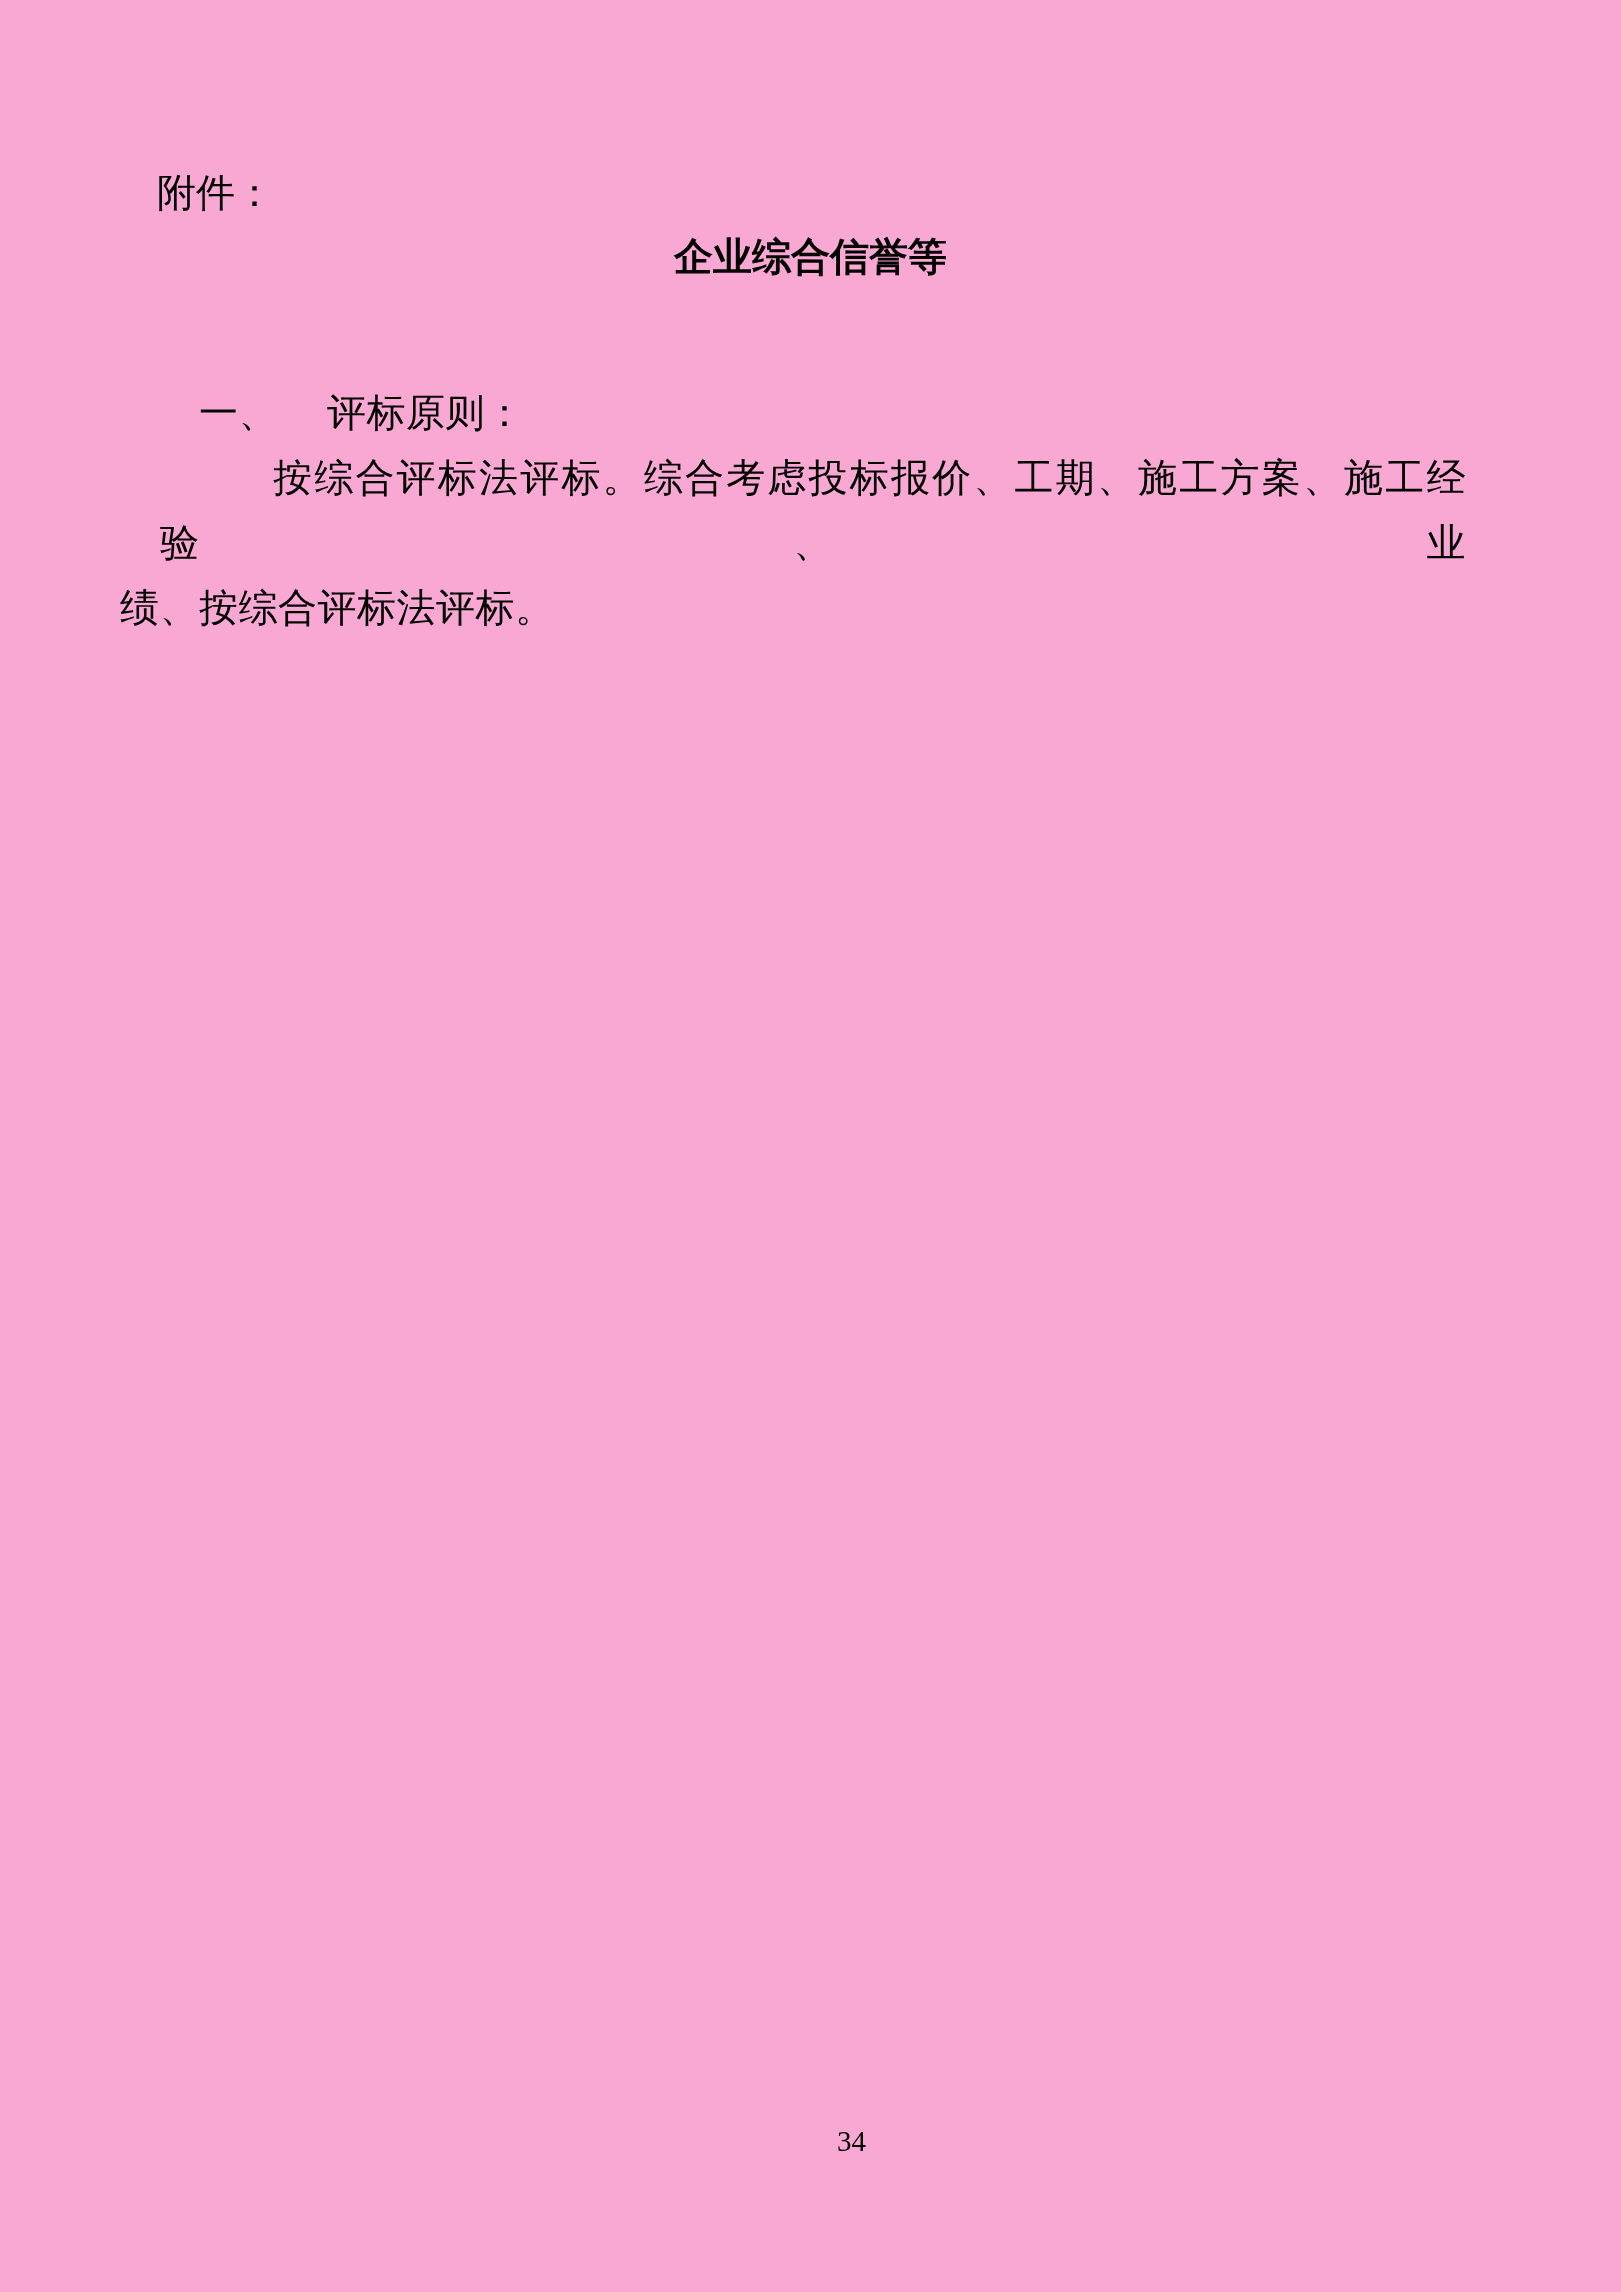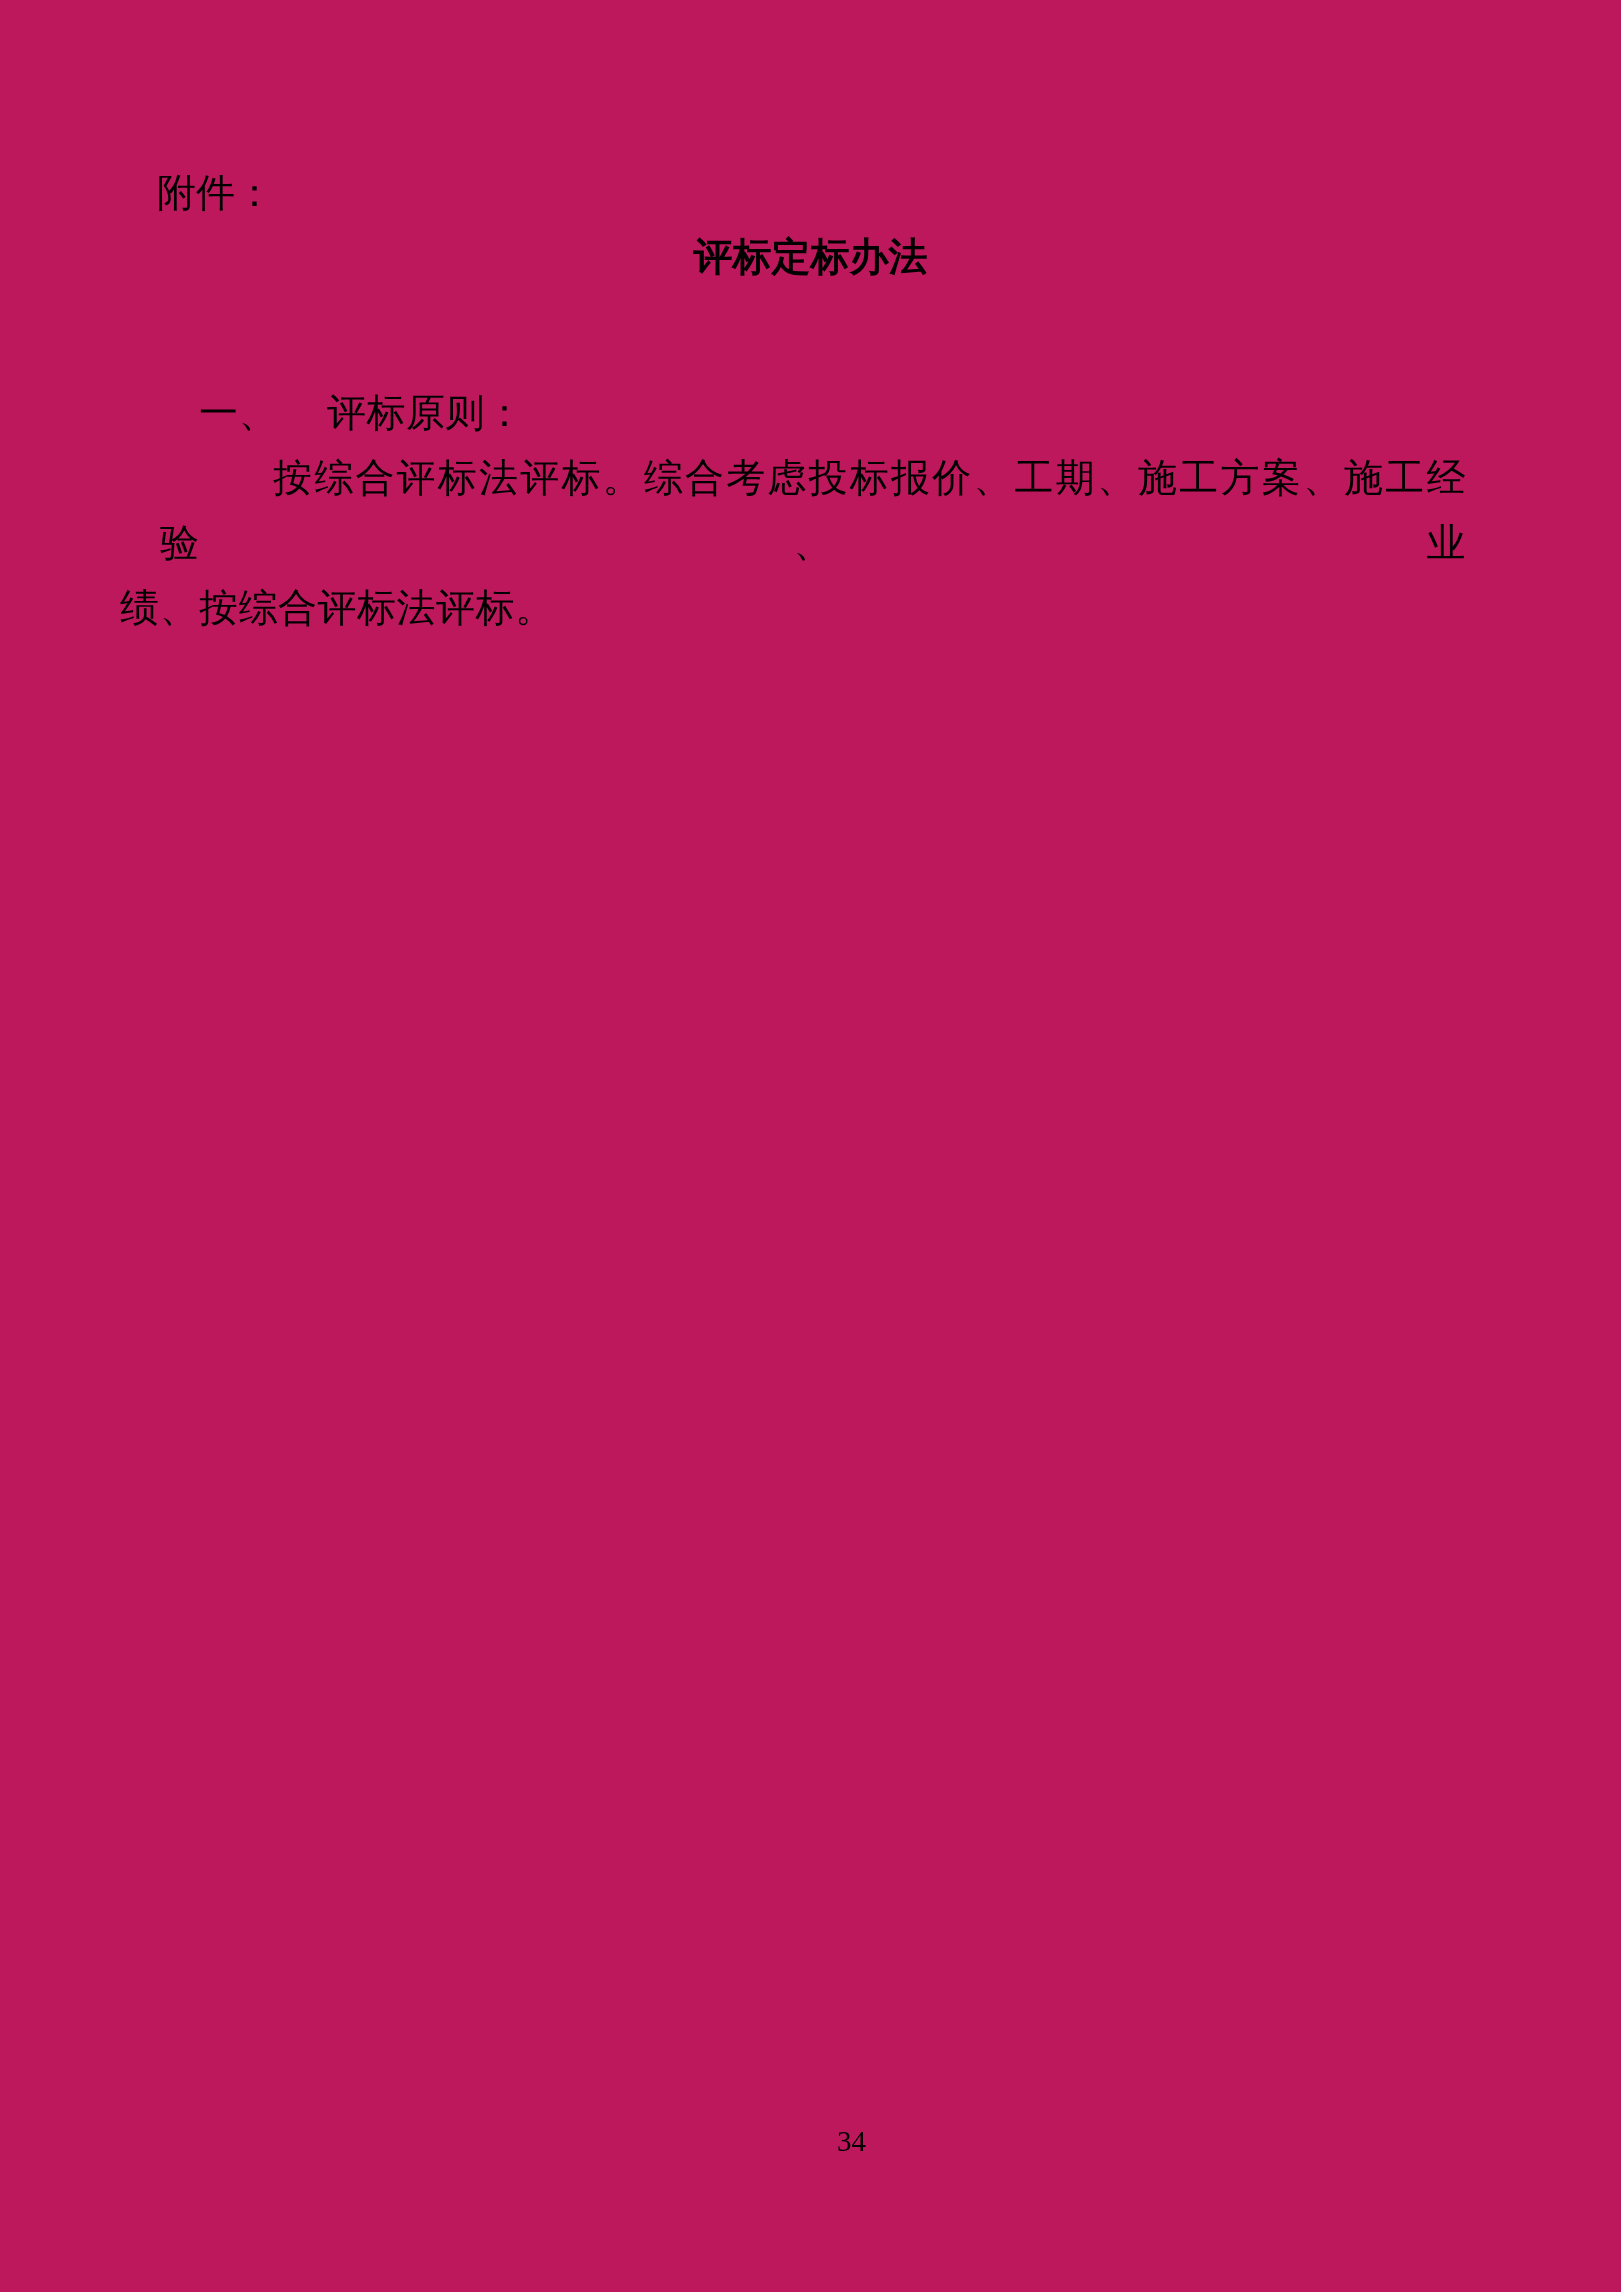--- a/index.html
+++ b/index.html
@@ -4,21 +4,21 @@
 <style>
   html, body {
     margin: 0;
     padding: 0;
     background: #ffffff;
   }
   .page {
     position: relative;
     width: 1621px;
     height: 2293px;
-    background: #be185d;
+    background: #f9a8d4;
     color: #000000;
     font-family: "Liberation Serif", "DejaVu Serif", serif;
     overflow: hidden;
   }
   .attachment {
     position: absolute;
     top: 160px;
     left: 157px;
     font-size: 39px;
     line-height: 65px;
@@ -73,21 +73,21 @@
     margin-left: 41px;
   }
 </style>
 </head>
 <body>
 
 <div class="page">
 
   <div class="attachment">附件：</div>
 
-  <h1 class="doc-title">评标定标办法</h1>
+  <h1 class="doc-title">企业综合信誉等</h1>
 
   <div class="body">
 
     <div class="line section">
       <span>一、</span><span class="tab"></span><span>评标原则：</span>
     </div>
 
     <div class="line first justify">按综合评标法评标。综合考虑投标报价、工期、施工方案、施工经验、业</div>
 
     <div class="line">绩、按综合评标法评标。</div>

